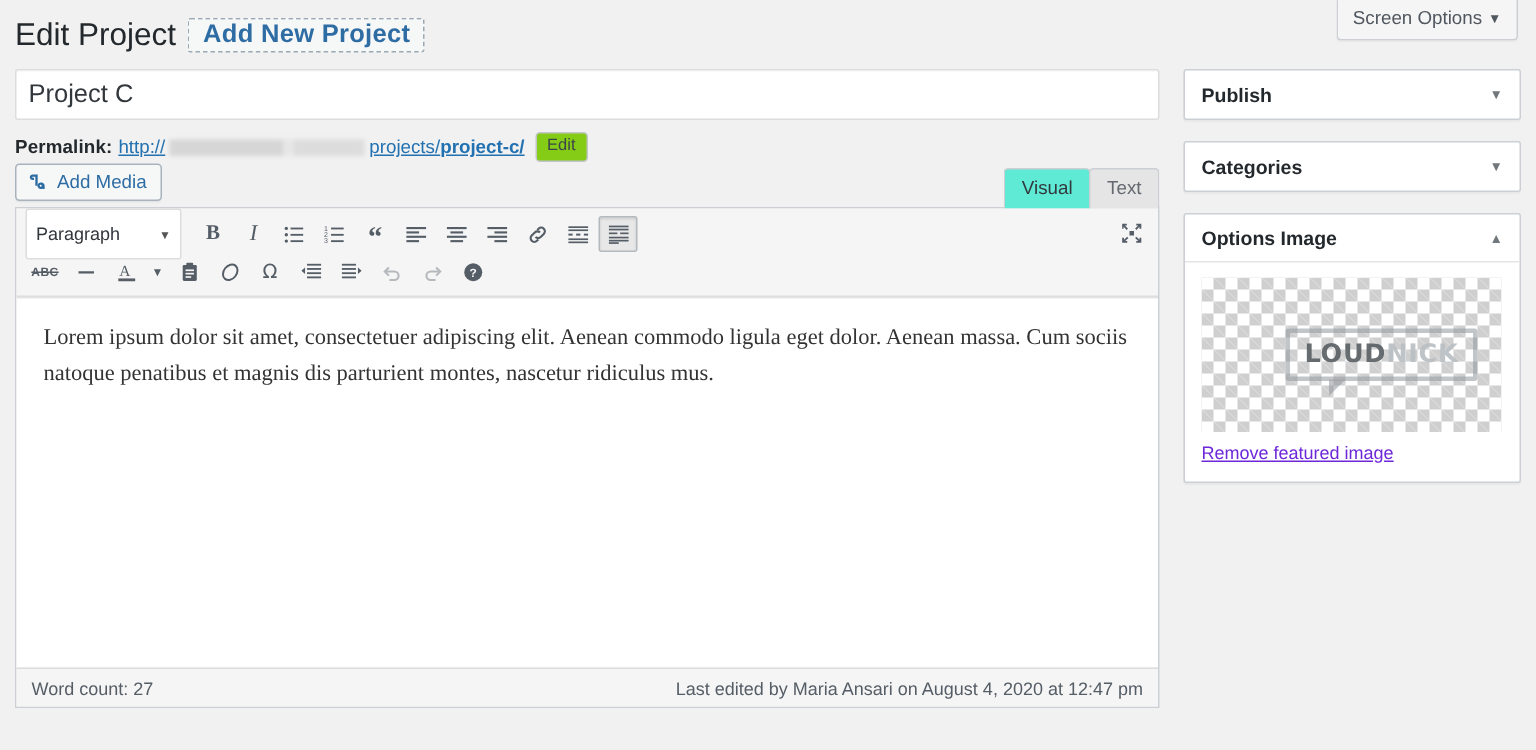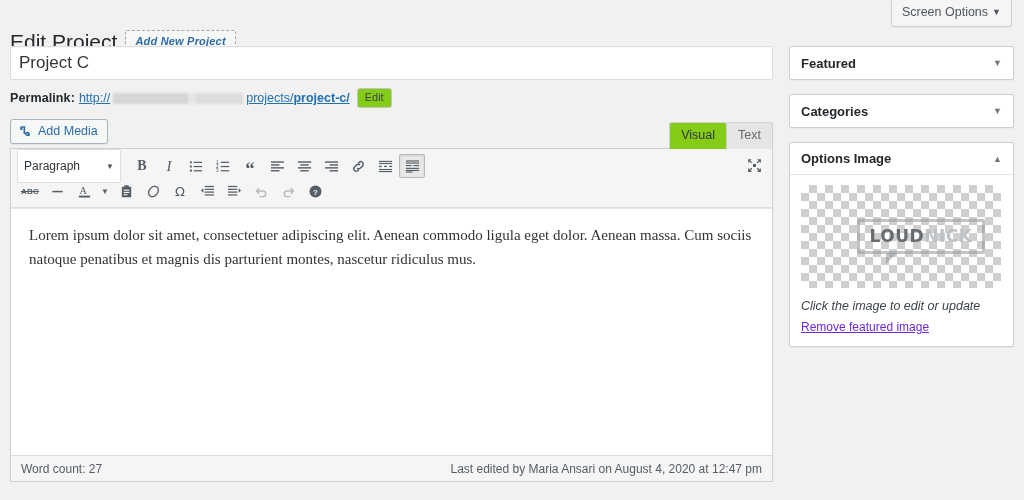--- a/index.html
+++ b/index.html
@@ -28,42 +28,41 @@
     padding: 5px 10px 6px 10px;
     font-size: 12.5px;
     color: #50575e;
     line-height: 14px;
     box-shadow: 0 1px 1px rgba(0,0,0,.04);
   }
   .screen-options .caret { font-size: 9px; margin-left: 4px; position: relative; top: -1px;}
 
   
   .page-head {
-    position: absolute; top: 28px; left: 10px;
+    position: absolute; top: 10px; left: 10px;
     display: flex; align-items: center; justify-content: flex-end;
   }
   .page-title {
     font-size: 21px;
     font-weight: 400;
     color: #23282d;
     line-height: 1.3;
     padding: 0; margin: 0 8px 0 0;
   }
   .add-new-btn {
     display: inline-block;
-    font-size: 11px;
+    font-size: 17px;
     font-weight: 600;
     color: #2e6da4;
     background: #f6f7f7;
     border: 1px dashed #9aa8b4;
     border-radius: 2px;
     padding: 3px 9px 4px 9px;
     line-height: 14px;
     letter-spacing: .2px;
-    font-style: italic;
   }
 
   
   .left-col {
     position: absolute;
     left: 10px; top: 46px;
     width: 763px;
   }
   .title-field {
     width: 763px; height: 34px;
@@ -104,21 +103,20 @@
     background: #84cc16;
     border: 1px solid #c3c4c7;
     border-radius: 3px;
     padding: 1px 7px 2px;
     line-height: 15px;
   }
 
   
   .editor-wrap {
     position: relative;
-    margin-top: 10px;
     width: 763px;
   }
   .media-tabs-row {
     position: relative;
     height: 29px;
   }
   .add-media-btn {
     position: absolute; left: 0; top: 0;
     display: flex; align-items: center;
     gap: 5px;
@@ -138,21 +136,21 @@
     font-size: 12.5px;
     padding: 5px 11px 6px;
     line-height: 15px;
     border: 1px solid #ccd0d4;
     border-bottom: none;
     background: #e5e5e5;
     color: #646970;
     margin-left: -1px;
     border-radius: 3px 3px 0 0;
   }
-  .tab.active { background: #84cc16; color: #32373c; border-color:#ccd0d4;text-align:right; }
+  .tab.active { background: #5eead4; color: #32373c; border-color:#ccd0d4;text-align:right; }
 
   .mce-container {
     border: 1px solid #ccd0d4;
     background: #f5f5f5;
     width: 763px;
   }
   .mce-toolbar {
     position: relative;
     background: #f5f5f5;
     border-bottom: 1px solid #ddd;
@@ -544,21 +542,21 @@
           <span>Last edited by Maria Ansari on August 4, 2020 at 12:47 pm</span>
         </div>
       </div>
     </div>
   </div>
 
   <div class="right-col">
 
     <div class="panel">
       <div class="panel-head">
-        <span>Featured</span>
+        <span>Publish</span>
         <span class="panel-caret">▼</span>
       </div>
     </div>
 
     <div class="panel">
       <div class="panel-head">
         <span>Categories</span>
         <span class="panel-caret">▼</span>
       </div>
     </div>
@@ -568,19 +566,18 @@
         <span>Options Image</span>
         <span class="panel-caret">▲</span>
       </div>
       <div class="panel-body">
         <div class="featured-thumb">
           <div class="logo-bubble">
             <span class="logo-loud">LOUD</span>
               <span class="logo-nick">NICK</span>
           </div>
         </div>
-        <div class="fi-hint">Click the image to edit or update</div>
         <a class="fi-remove">Remove featured image</a>
       </div>
     </div>
   </div>
 
 </div>
 
 </body></html>

